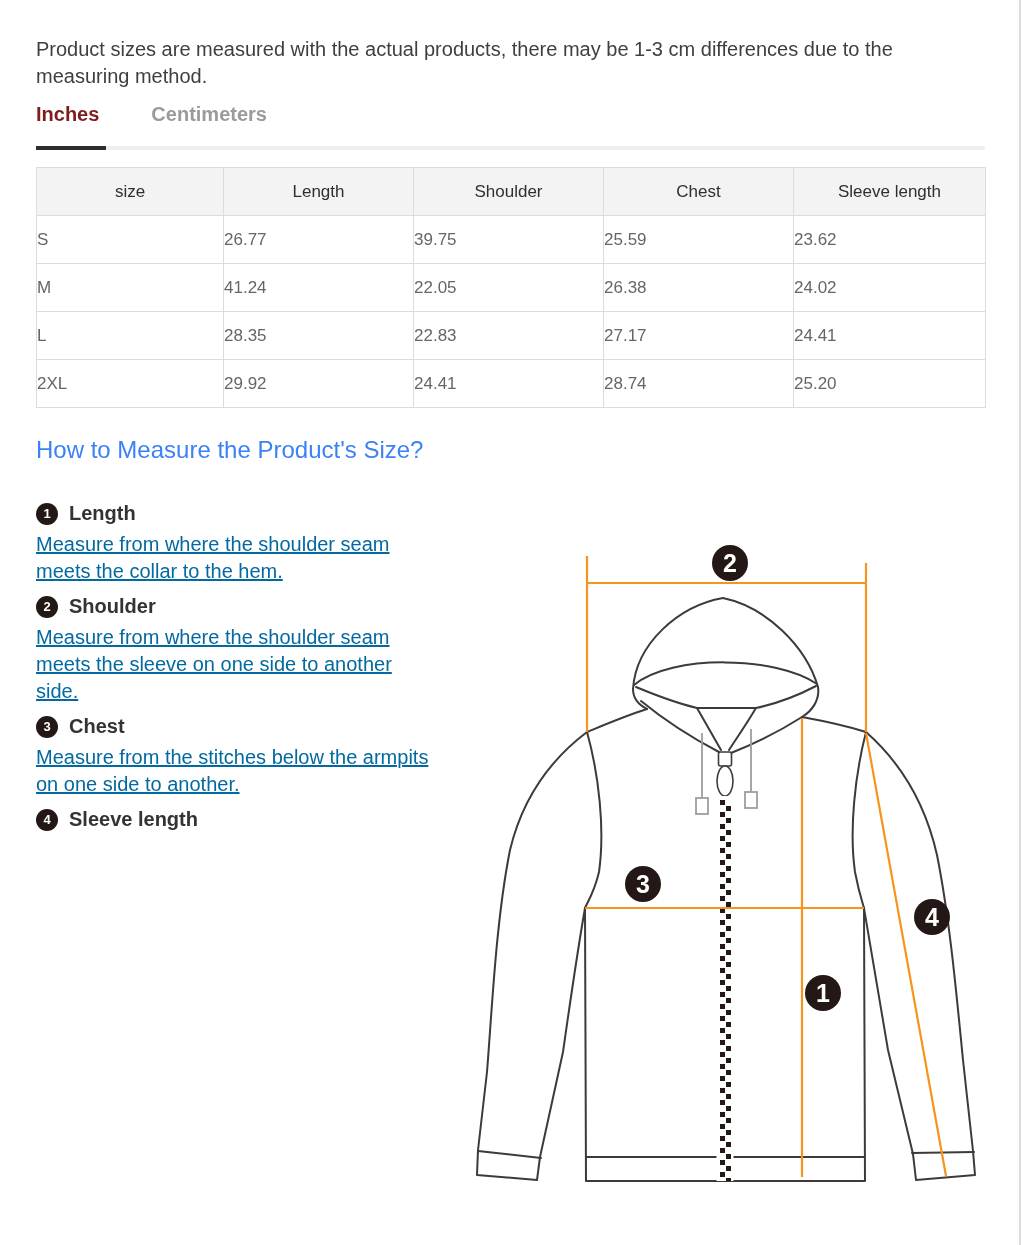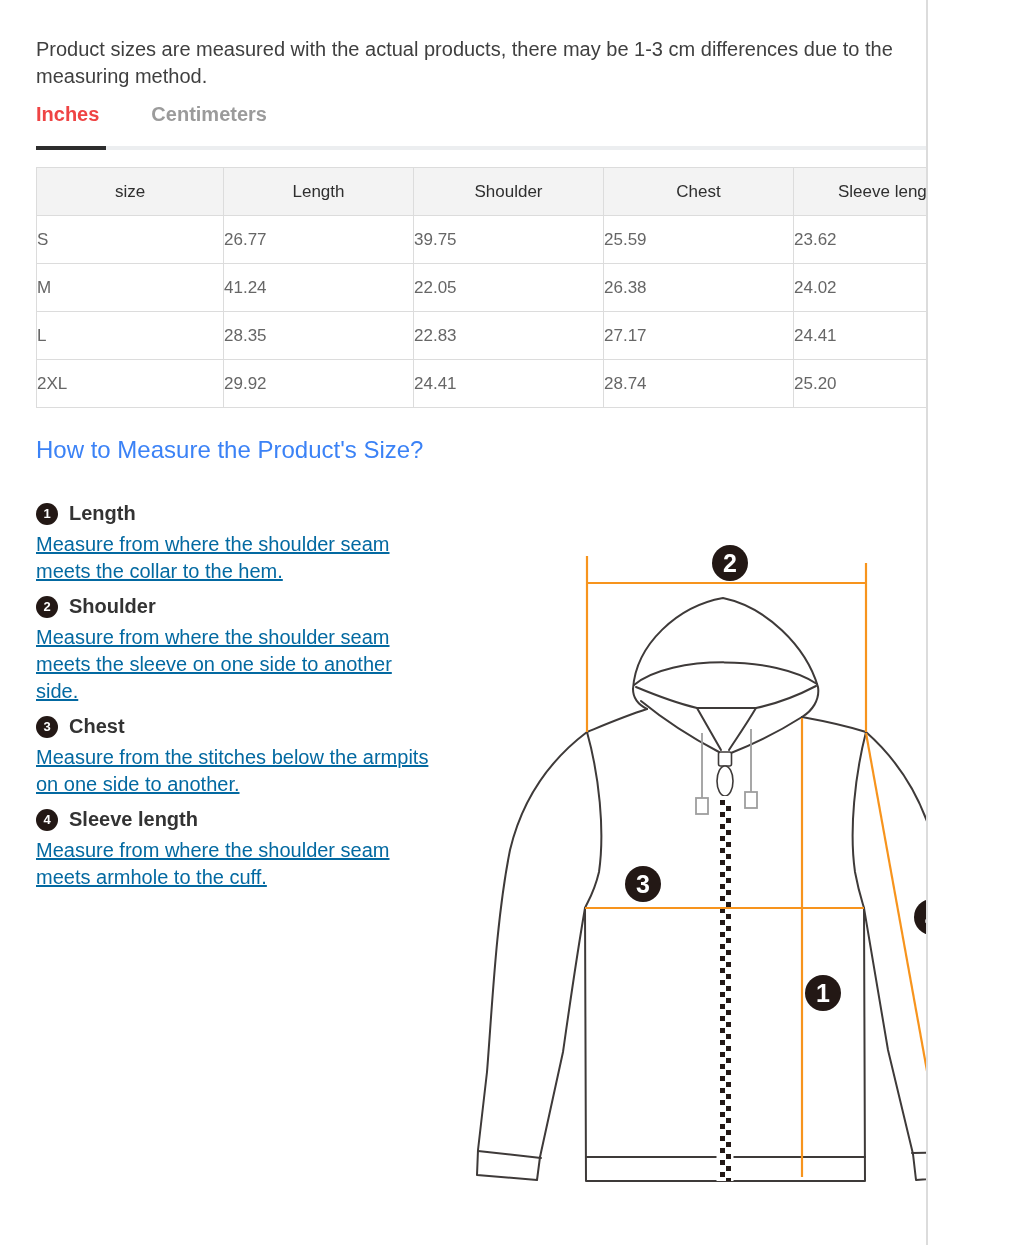--- a/index.html
+++ b/index.html
@@ -1,28 +1,28 @@
 <!DOCTYPE html>
 <html><head>
 <meta charset="utf-8">
 <style>
   * { margin:0; padding:0; box-sizing:border-box; }
   html,body { background:#ffffff; }
   body { font-family:"Liberation Sans","DejaVu Sans",sans-serif; }
   .page {
-    position:relative; width:928px; height:1245px; background:#fff;
+    position:relative; width:1021px; height:1245px; background:#fff;
     overflow:hidden; border-right:2px solid #dcdcdc;
   }
   .content { padding:36px 0 0 36px; }
   .note {
     width:900px; font-size:20px; line-height:27px; color:#3f3f3f;
   }
   .tabs { display:flex; gap:52px; margin-top:12px; align-items:baseline; }
   .tab { font-size:20px; line-height:25px; cursor:pointer;font-weight:bold; }
-  .tab.active { color:#ef4444; font-weight:bold; }
+  .tab.active { color:#7f1d1d; font-weight:bold; }
   .tab.inactive { color:#9b9b9b; }
   .tab-track {
     margin-top:19px; width:949px; height:4px; background:#eceef0;
     border-radius:2px; position:relative;
   }
   .tab-track .active-bar {
     position:absolute; left:0; top:0; width:70px; height:4px; background:#2d2d2d;
   }
   table.size-table {
     margin-top:17px; border-collapse:collapse; width:949px;
@@ -142,21 +142,20 @@
           <span class="m-badge">3</span>
           <span class="m-label">Chest</span>
         </div>
         <p class="m-desc">Measure from the stitches below the armpits on one side to another.</p>
       </div>
       <div class="m-item">
         <div class="m-label-row">
           <span class="m-badge">4</span>
           <span class="m-label">Sleeve length</span>
         </div>
-        <p class="m-desc">Measure from where the shoulder seam meets armhole to the cuff.</p>
       </div>
     </div>
   </div>
 
   <svg class="diagram" width="1021" height="1245" viewBox="0 0 1021 1245">
     <defs>
       <pattern id="zipTeeth" x="720" y="800" width="12" height="12" patternUnits="userSpaceOnUse">
         <rect x="0" y="0" width="5" height="5" fill="#231815"></rect>
         <rect x="6" y="6" width="5" height="5" fill="#231815"></rect>
       </pattern>

